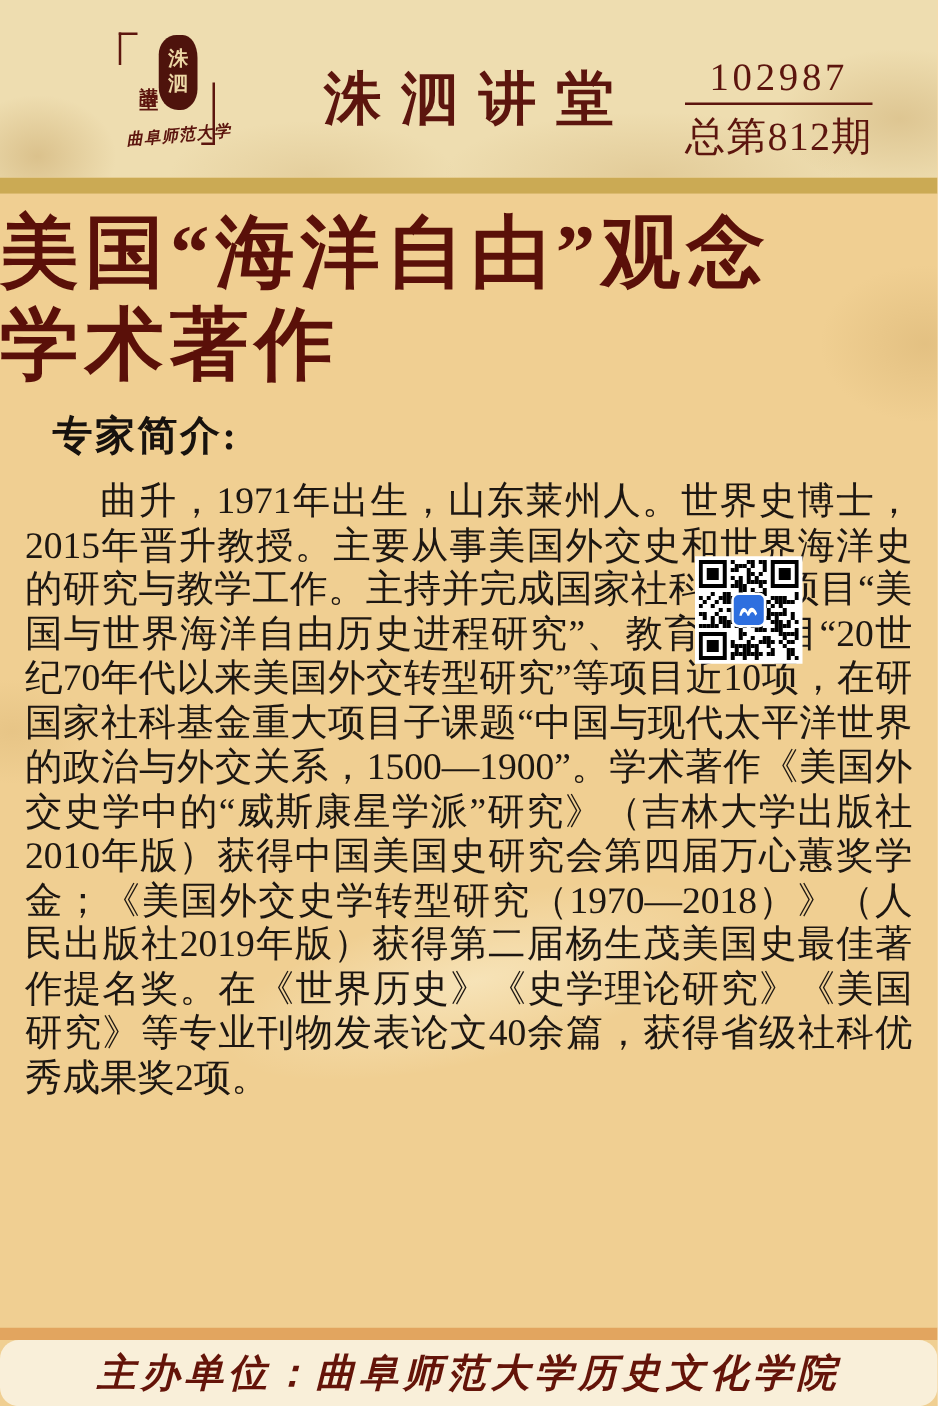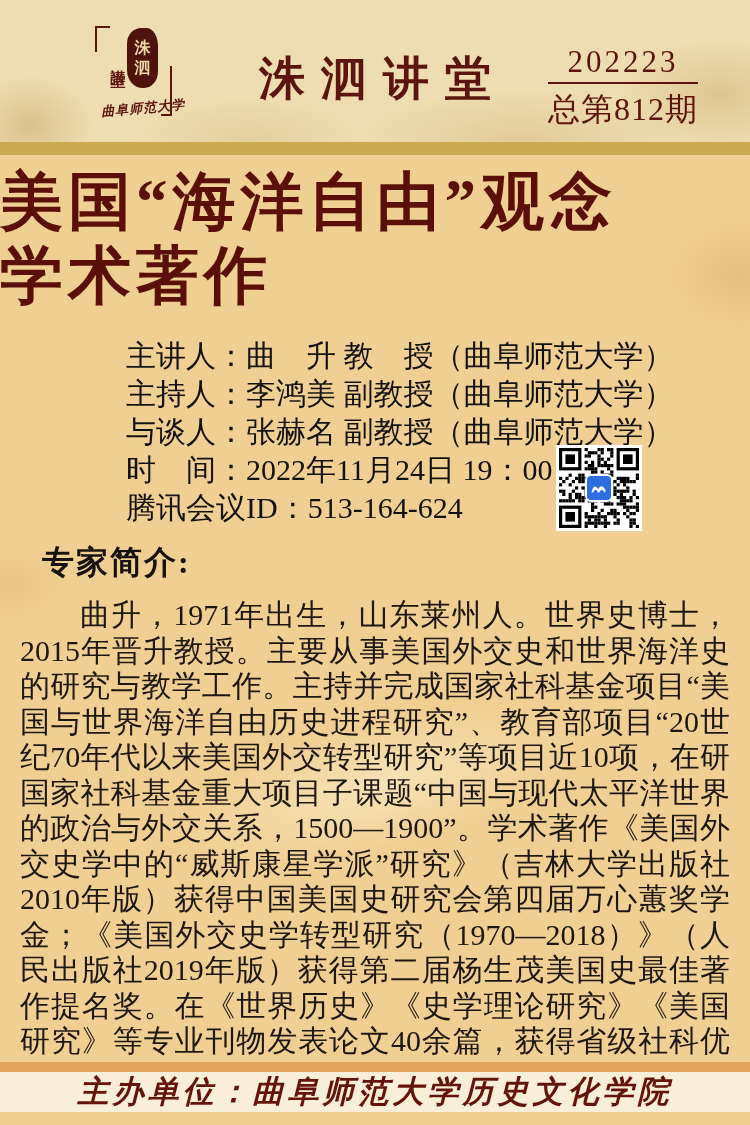--- a/index.html
+++ b/index.html
@@ -82,22 +82,22 @@
     border:2px solid #fff; display:flex; align-items:center; justify-content:center; }
   .qr-logo svg { width:18px; height:12px; }
 
   .bio { position:relative; z-index:1; margin:14px 20px 0; }
   .bio-heading { margin:0 0 12px 22px; font-size:32px; font-weight:bold;
     color:#17120e; letter-spacing:2px; }
   .bio-text { margin:10px 0 0; font-size:30px; line-height:35.5px;
     text-align:justify; text-indent:2em; color:#1d1712; }
 
   
-  .footer { height:40px; background:#f9efd9;
-    display:flex; align-items:center; justify-content:center; }
+  .footer { height:53px; background:#f9efd9;
+    display:flex; align-items:center; justify-content:center;border-radius:15px; }
   .footer-text { font-size:31px; font-weight:bold; font-style:italic;
     letter-spacing:4px; color:#641409; }
 </style>
 </head>
 <body>
 
 <div class="poster">
 
   <div class="header">
     <div class="logo">
@@ -105,40 +105,33 @@
       <span class="bracket-br"></span>
       <div class="logo-side">講堂</div>
       <div class="seal">
         <span>洙</span>
         <span>泗</span>
       </div>
       <div class="logo-calligraphy">曲阜师范大学</div>
     </div>
     <h1 class="header-title">洙泗讲堂</h1>
     <div class="issue">
-      <div class="issue-number">202223</div>
+      <div class="issue-number">102987</div>
       <div class="issue-label">总第812期</div>
     </div>
   </div>
 
   <div class="gold-bar"></div>
 
   <div class="main">
     <h2 class="main-title">
       <span>美国“海洋自由”观念</span><br>
       <span>学术著作</span>
     </h2>
 
-    <div class="info">
-      <div class="info-row">主讲人：曲　升 教　授（曲阜师范大学）</div>
-      <div class="info-row">主持人：李鸿美 副教授（曲阜师范大学）</div>
-      <div class="info-row">与谈人：张赫名 副教授（曲阜师范大学）</div>
-      <div class="info-row">时　间：2022年11月24日 19：00</div>
-      <div class="info-row">腾讯会议ID：513-164-624</div>
-    </div>
 
     <div class="qr">
       <div style="width:100%;height:100%;">
           <svg viewBox="0 0 75 75" xmlns="http://www.w3.org/2000/svg">
             <rect width="75" height="75" fill="#fff"></rect>
             <g fill="#000">
               <rect x="24" y="0" width="3" height="3"></rect>
               <rect x="36" y="0" width="3" height="3"></rect>
               <rect x="39" y="0" width="3" height="3"></rect>
               <rect x="45" y="0" width="3" height="3"></rect>

